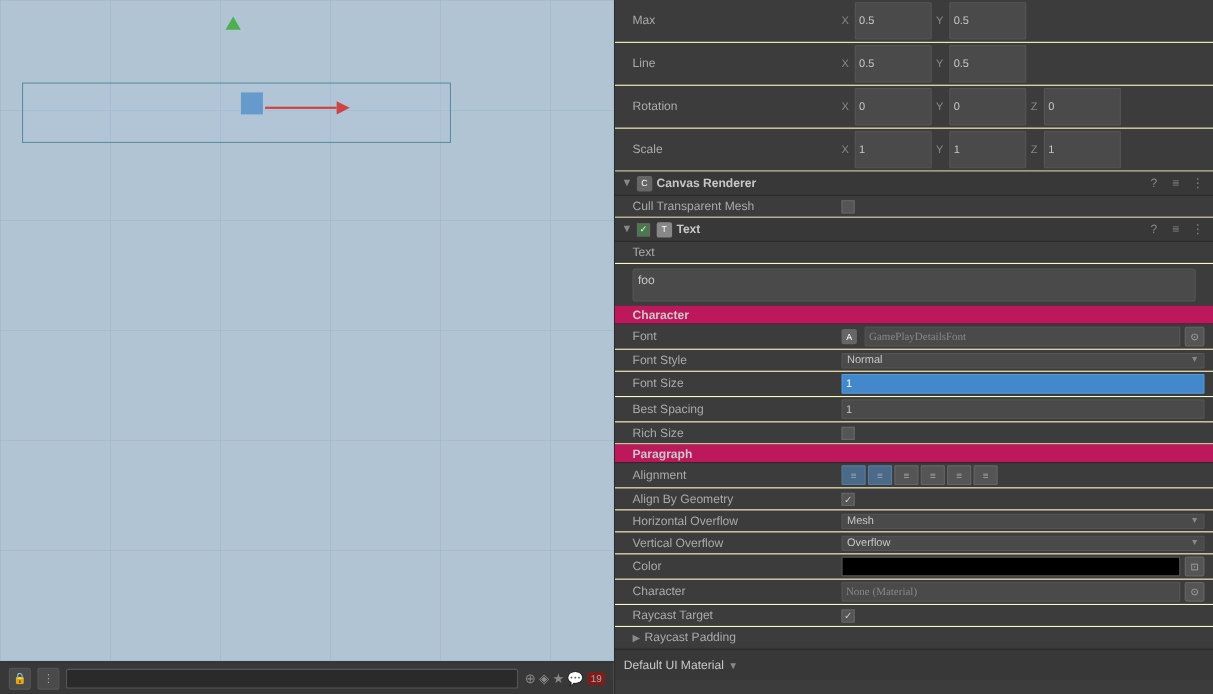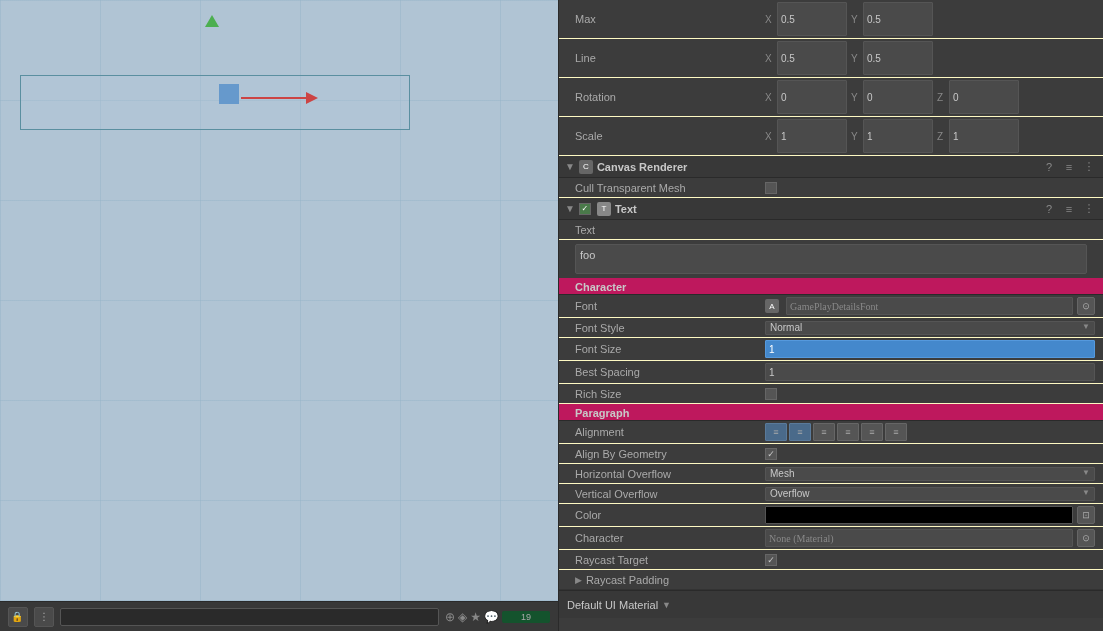--- a/index.html
+++ b/index.html
@@ -142,24 +142,24 @@
       align-items: center;
     }
 
     .toolbar-icon {
       color: #888;
       font-size: 12px;
       cursor: pointer;
     }
 
     .badge {
-      background: #14532d;
+      background: #7f1d1d;
       color: #aaa;
       font-size: 9px;
-      padding: 1px 19px;
+      padding: 1px 3px;
       border-radius: 2px;
     }
 
     
     .inspector-panel {
       width: 545px;
       background: #3c3c3c;
       overflow-y: auto;
       overflow-x: hidden;
       border-left: 1px solid #2a2a2a;

